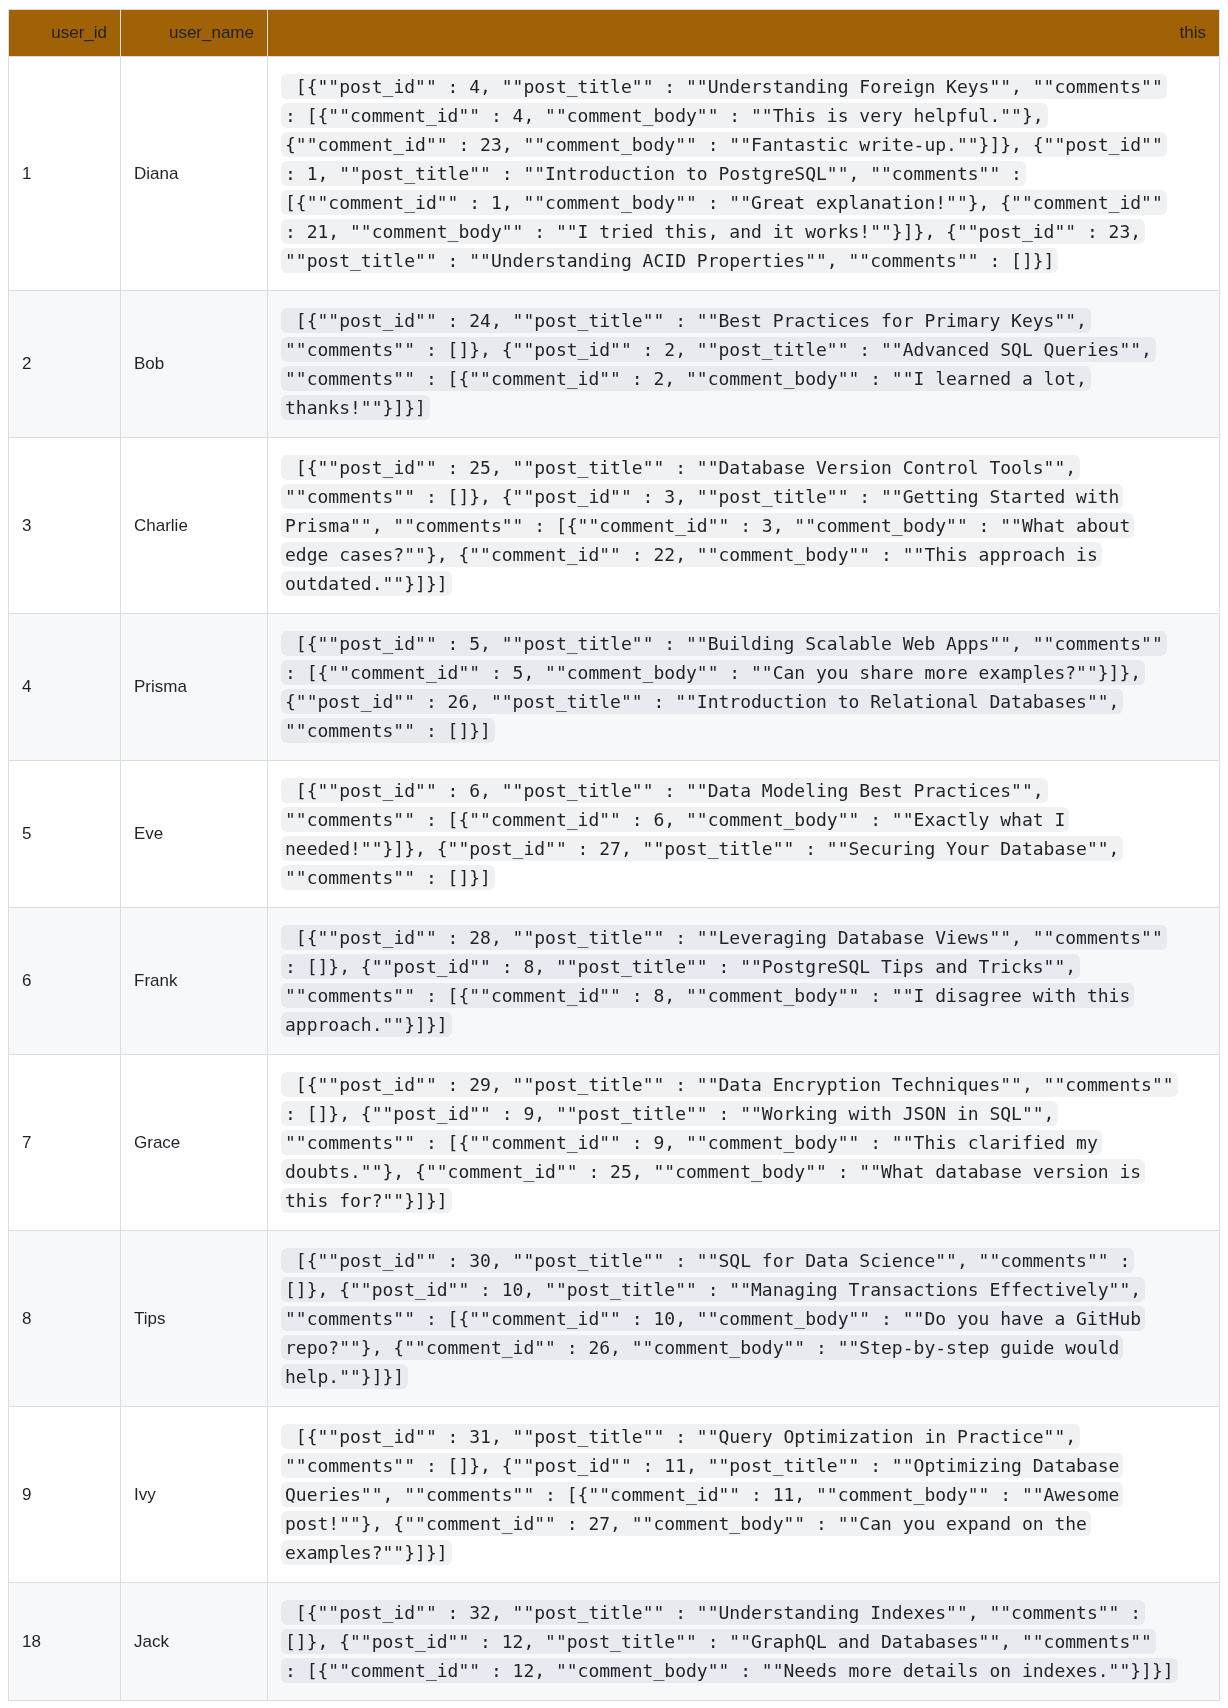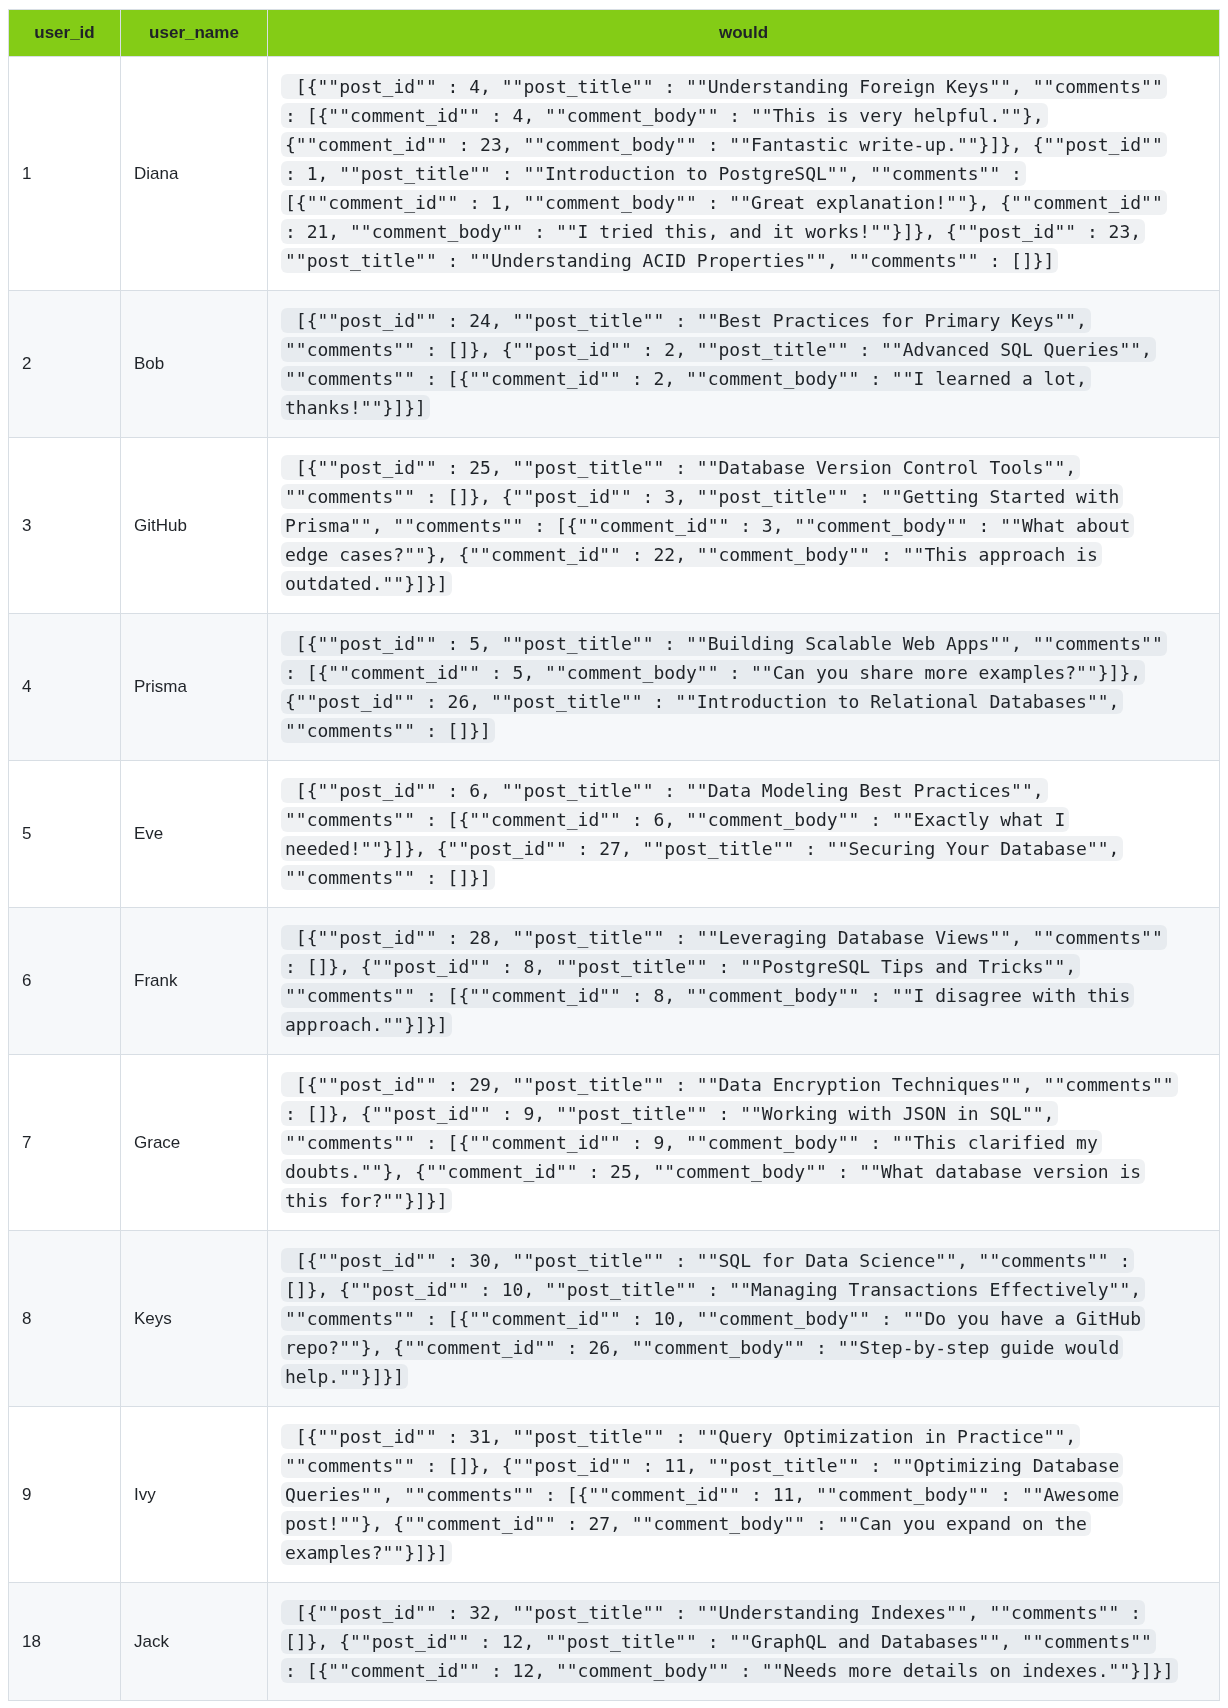--- a/index.html
+++ b/index.html
@@ -17,24 +17,24 @@
     margin:9px 8px 5px 8px;
     width:1212px;
   }
   .data-table th,.data-table td{
     border:1px solid var(--border);
     vertical-align:middle;
     box-sizing:border-box;
   }
   .data-table th{
     font-size:17px;
-    font-weight:bold;
-    text-align:center;
+    font-weight:normal;
+    text-align:right;
     padding:13px 13px;
-    background:#84cc16;
+    background:#a16207;
   }
   .data-table td{
     font-size:17px;
     text-align:left;
     padding:6px 13px;
   }
   .data-table td.posts-cell{
     padding:15px 13px;
   }
   .data-table tbody tr:nth-child(even) td{
@@ -60,21 +60,21 @@
   <table class="data-table">
     <colgroup>
       <col style="width:112px">
       <col style="width:147px">
       <col>
     </colgroup>
     <thead>
       <tr>
         <th>user_id</th>
         <th>user_name</th>
-        <th>would</th>
+        <th>this</th>
       </tr>
     </thead>
     <tbody>
   <tr>
     <td>1</td>
     <td>Diana</td>
     <td class="posts-cell"><code class="posts-code"> [{""post_id"" : 4, ""post_title"" : ""Understanding Foreign Keys"", ""comments""
 : [{""comment_id"" : 4, ""comment_body"" : ""This is very helpful.""},
 {""comment_id"" : 23, ""comment_body"" : ""Fantastic write-up.""}]}, {""post_id""
 : 1, ""post_title"" : ""Introduction to PostgreSQL"", ""comments"" :
@@ -87,21 +87,21 @@
     <td>2</td>
     <td>Bob</td>
     <td class="posts-cell"><code class="posts-code"> [{""post_id"" : 24, ""post_title"" : ""Best Practices for Primary Keys"",
 ""comments"" : []}, {""post_id"" : 2, ""post_title"" : ""Advanced SQL Queries"",
 ""comments"" : [{""comment_id"" : 2, ""comment_body"" : ""I learned a lot,
 thanks!""}]}]</code></td>
   </tr>
 
   <tr>
     <td>3</td>
-    <td>GitHub</td>
+    <td>Charlie</td>
     <td class="posts-cell"><code class="posts-code"> [{""post_id"" : 25, ""post_title"" : ""Database Version Control Tools"",
 ""comments"" : []}, {""post_id"" : 3, ""post_title"" : ""Getting Started with
 Prisma"", ""comments"" : [{""comment_id"" : 3, ""comment_body"" : ""What about
 edge cases?""}, {""comment_id"" : 22, ""comment_body"" : ""This approach is
 outdated.""}]}]</code></td>
   </tr>
 
   <tr>
     <td>4</td>
     <td>Prisma</td>
@@ -134,21 +134,21 @@
     <td>Grace</td>
     <td class="posts-cell"><code class="posts-code"> [{""post_id"" : 29, ""post_title"" : ""Data Encryption Techniques"", ""comments""
 : []}, {""post_id"" : 9, ""post_title"" : ""Working with JSON in SQL"",
 ""comments"" : [{""comment_id"" : 9, ""comment_body"" : ""This clarified my
 doubts.""}, {""comment_id"" : 25, ""comment_body"" : ""What database version is
 this for?""}]}]</code></td>
   </tr>
 
   <tr>
     <td>8</td>
-    <td>Keys</td>
+    <td>Tips</td>
     <td class="posts-cell"><code class="posts-code"> [{""post_id"" : 30, ""post_title"" : ""SQL for Data Science"", ""comments"" :
 []}, {""post_id"" : 10, ""post_title"" : ""Managing Transactions Effectively"",
 ""comments"" : [{""comment_id"" : 10, ""comment_body"" : ""Do you have a GitHub
 repo?""}, {""comment_id"" : 26, ""comment_body"" : ""Step-by-step guide would
 help.""}]}]</code></td>
   </tr>
 
   <tr>
     <td>9</td>
     <td>Ivy</td>

